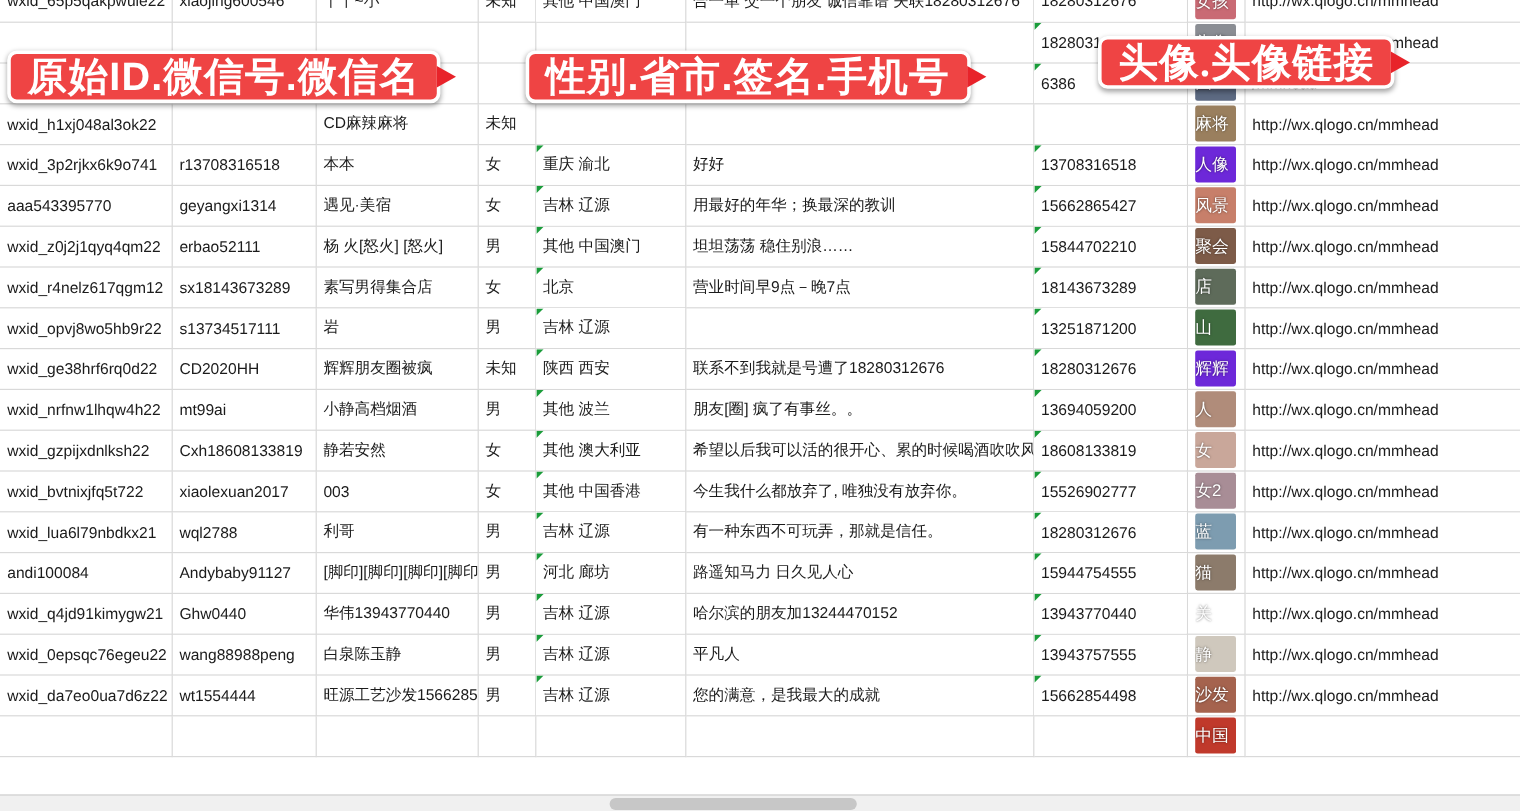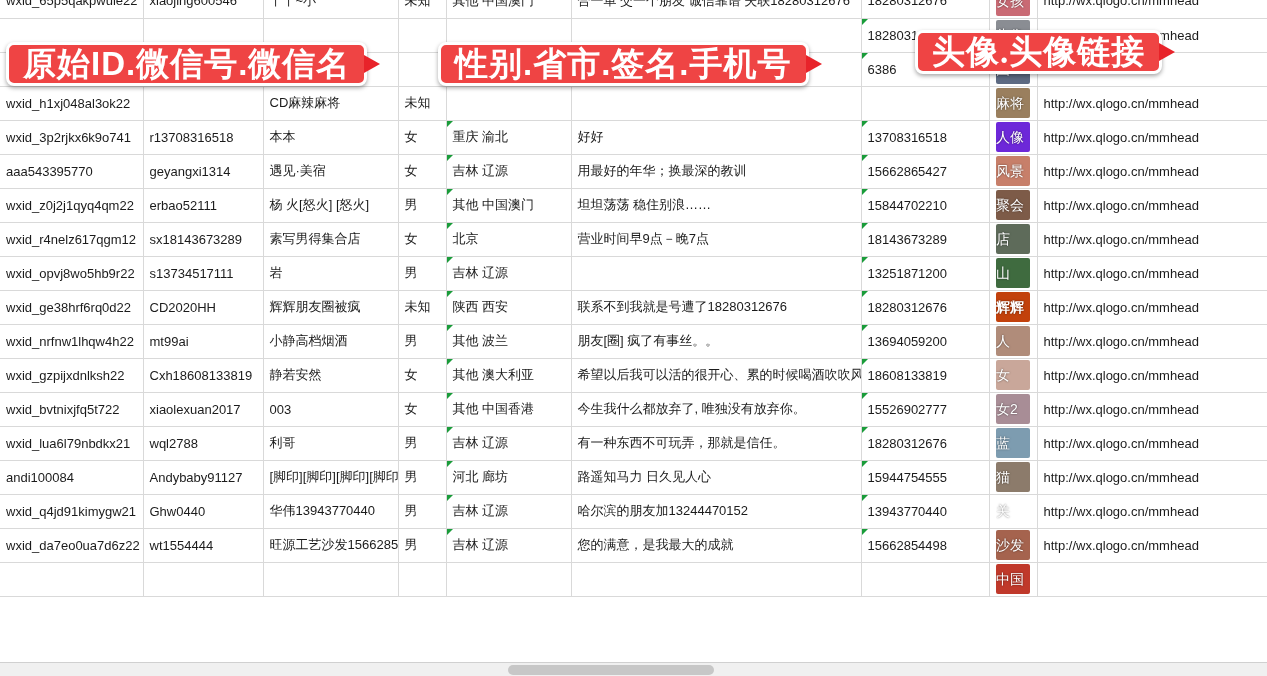--- a/index.html
+++ b/index.html
@@ -292,21 +292,21 @@
         </tr>
         <tr>
           <td class="origid">wxid_ge38hrf6rq0d22</td>
           <td class="wxid">CD2020HH</td>
           <td class="name">辉辉朋友圈被疯</td>
           <td class="sex">未知</td>
           <td class="region mark">陕西 西安</td>
           <td class="sign">联系不到我就是号遭了18280312676</td>
           <td class="phone mark">18280312676</td>
           <td class="avatar">
-            <span class="avatar-box av-dark" style="background: #c2410c; font-weight: bold;">
+            <span class="avatar-box av-dark" style="background: #6d28d9;">
               <span class="av-text">辉辉</span>
             </span>
           </td>
           <td class="link">http://wx.qlogo.cn/mmhead</td>
         </tr>
         <tr>
           <td class="origid">wxid_nrfnw1lhqw4h22</td>
           <td class="wxid">mt99ai</td>
           <td class="name">小静高档烟酒</td>
           <td class="sex">男</td>
@@ -389,20 +389,35 @@
           <td class="sign">哈尔滨的朋友加13244470152</td>
           <td class="phone mark">13943770440</td>
           <td class="avatar">
             <span class="avatar-box av-dark" style="background: rgb(255, 255, 255);">
               <span class="av-text">关</span>
             </span>
           </td>
           <td class="link">http://wx.qlogo.cn/mmhead</td>
         </tr>
         <tr>
+          <td class="origid">wxid_0epsqc76egeu22</td>
+          <td class="wxid">wang88988peng</td>
+          <td class="name">白泉陈玉静</td>
+          <td class="sex">男</td>
+          <td class="region mark">吉林 辽源</td>
+          <td class="sign">平凡人</td>
+          <td class="phone mark">13943757555</td>
+          <td class="avatar">
+            <span class="avatar-box av-dark" style="background: rgb(207, 200, 189);">
+              <span class="av-text">静</span>
+            </span>
+          </td>
+          <td class="link">http://wx.qlogo.cn/mmhead</td>
+        </tr>
+        <tr>
           <td class="origid">wxid_da7eo0ua7d6z22</td>
           <td class="wxid">wt1554444</td>
           <td class="name">旺源工艺沙发15662854</td>
           <td class="sex">男</td>
           <td class="region mark">吉林 辽源</td>
           <td class="sign">您的满意，是我最大的成就</td>
           <td class="phone mark">15662854498</td>
           <td class="avatar">
             <span class="avatar-box av-dark" style="background: rgb(165, 99, 78); text-decoration: underline;">
               <span class="av-text">沙发</span>

